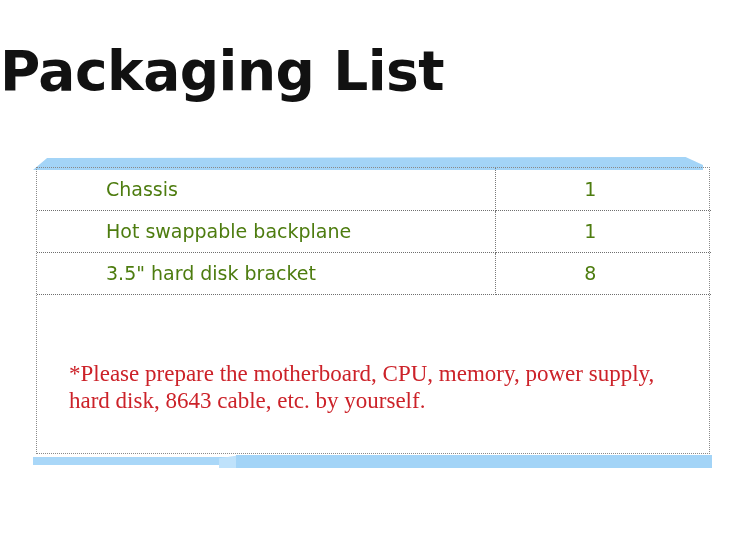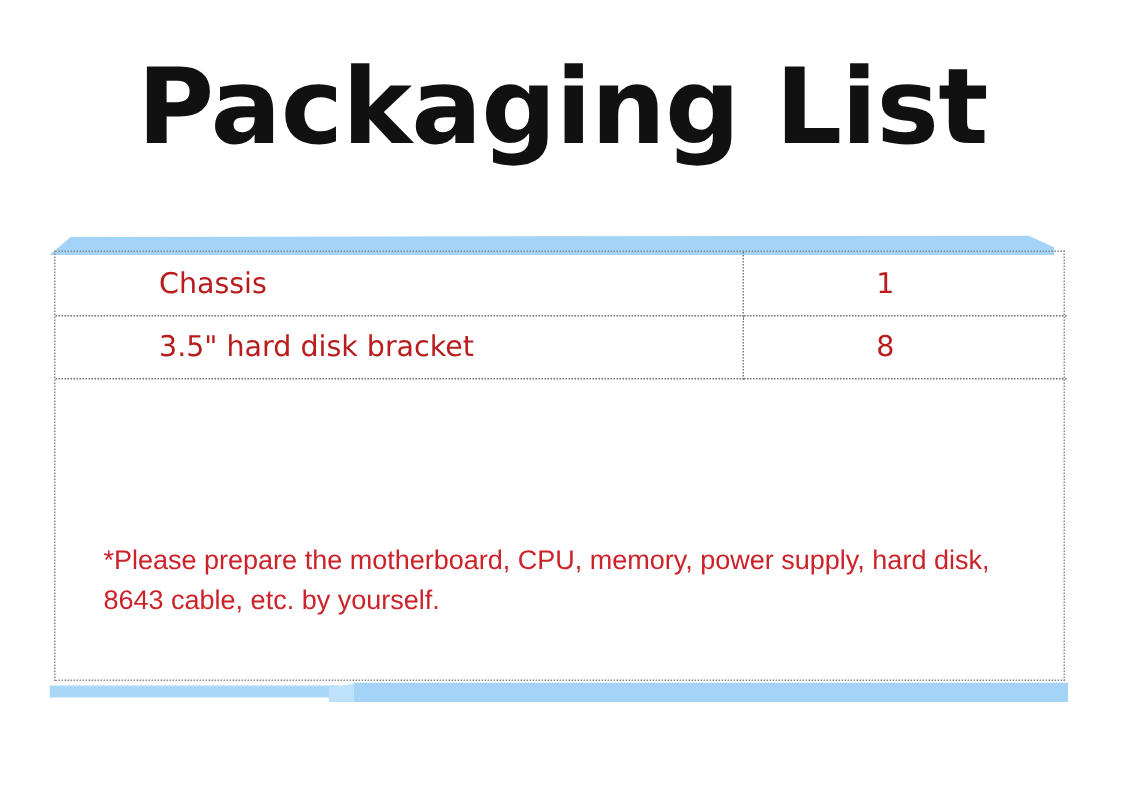--- a/index.html
+++ b/index.html
@@ -15,24 +15,23 @@
     font-family: "Liberation Sans", sans-serif;
     -webkit-font-smoothing: antialiased;
   }
 
   
   #page-title {
     position: absolute;
     left: 0;
     top: 36px;
     width: 750px;
-    text-align: center;
     font-family: "DejaVu Sans", sans-serif;
     font-weight: bold;
-    font-size: 70px;
+    font-size: 55px;
     line-height: 70px;
     letter-spacing: -0.5px;
     color: #111111;
     white-space: nowrap;
   }
 
   
   #deco-band-top {
     position: absolute;
     left: 33px;
@@ -102,21 +101,21 @@
     width: 100%;
     border-collapse: collapse;
     table-layout: fixed;
   }
   #packaging-table td {
     height: 42px;
     padding: 0;
     border-bottom: 1px dotted #6f6f6f;
     font-family: "DejaVu Sans", sans-serif;
     font-size: 19px;
-    color: #b91c1c;
+    color: #4d7c0f;
     vertical-align: middle;
     box-sizing: border-box;
   }
   #packaging-table tr:last-child td {
     border-bottom: 1px dotted #6f6f6f;
   }
   #packaging-table td.item-cell {
     width: 458px;
     padding-left: 69px;
     border-right: 1px dotted #7a7a7a;
@@ -127,22 +126,22 @@
     text-align: center;
     padding-right: 26px;
   }
 
   
   #packaging-note {
     position: absolute;
     left: 32px;
     top: 192px;
     width: 625px;
-    font-family: Liberation Sans, sans-serif;
-    font-size: 18px;
+    font-family: Liberation Serif, serif;
+    font-size: 23px;
     line-height: 27px;
     color: #cc2229;
     text-align: left;
   }
 </style>
 </head>
 <body>
 
 <div id="page-title">Packaging List</div>
 
@@ -151,20 +150,24 @@
 </div>
 
 <div id="packaging-panel">
   <table id="packaging-table">
     <tbody>
       <tr>
         <td class="item-cell">Chassis</td>
         <td class="qty-cell">1</td>
       </tr>
       <tr>
+        <td class="item-cell">Hot swappable backplane</td>
+        <td class="qty-cell">1</td>
+      </tr>
+      <tr>
         <td class="item-cell">3.5" hard disk bracket</td>
         <td class="qty-cell">8</td>
       </tr>
     </tbody>
   </table>
 
   <div id="packaging-note">*Please prepare the motherboard, CPU, memory, power supply, hard disk, 8643 cable, etc. by yourself.</div>
 </div>
 
 <div id="deco-band-bottom">

